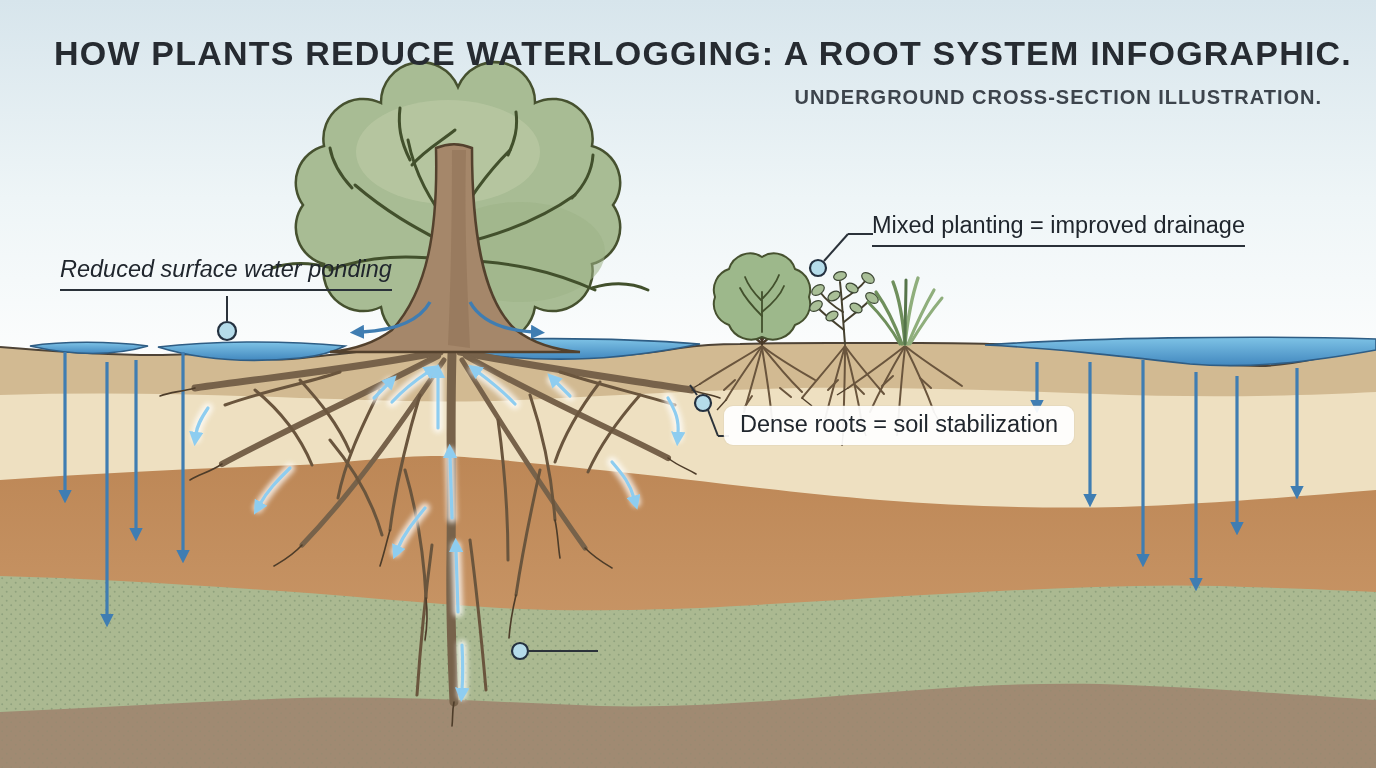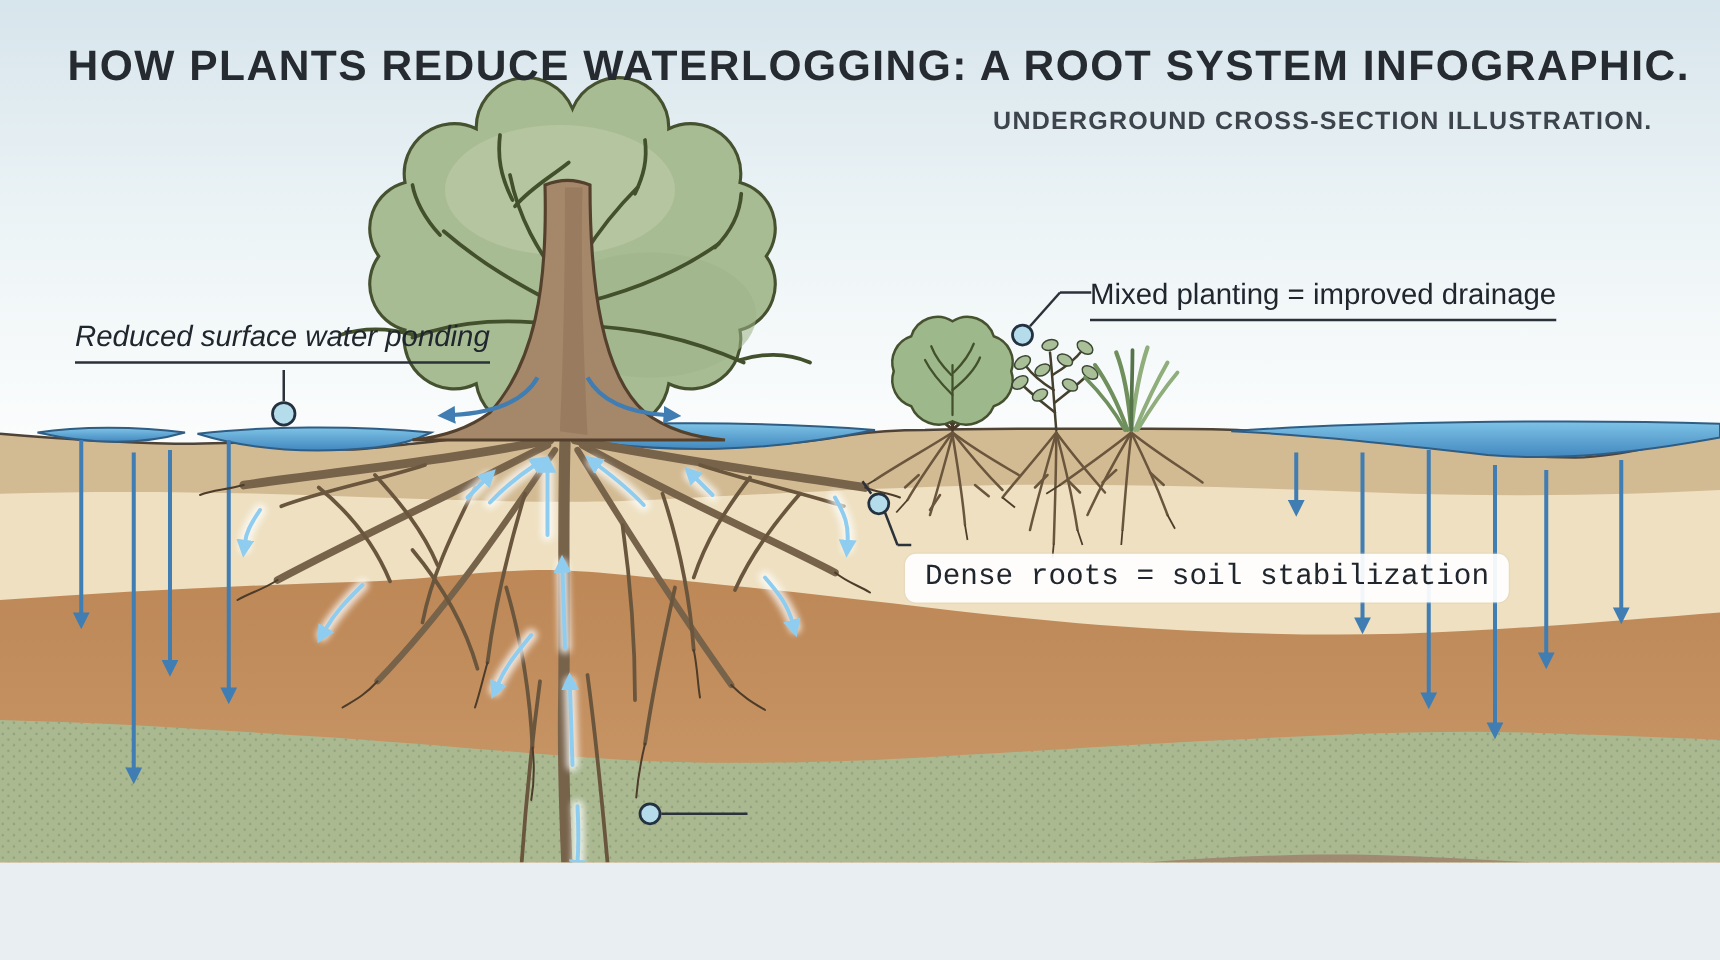--- a/index.html
+++ b/index.html
@@ -1,17 +1,17 @@
 <!DOCTYPE html>
 <html><head>
 <meta charset="utf-8">
 <style>
   html,body{margin:0;padding:0;background:#e8eef1;}
   .canvas{
-    position:relative;width:1376px;height:690px;overflow:hidden;
+    position:relative;width:1376px;height:768px;overflow:hidden;
     font-family:"Liberation Sans", sans-serif;
     background:#ffffff;
   }
   .scene{position:absolute;left:0;top:0;z-index:1;}
   .txt{position:absolute;z-index:5;color:#20262d;}
   .title{
     left:54px;top:34px;font-size:34px;font-weight:700;letter-spacing:1.2px;
     color:#262b31;white-space:nowrap;
   }
   .subtitle{
@@ -20,22 +20,22 @@
   }
   .callout{
     font-size:23.5px;font-weight:500;white-space:nowrap;line-height:1.15;
   }
   .underlined{border-bottom:2px solid #2a3139;padding-bottom:6px;}
   .boxed{
     background:rgba(255,255,255,0.93);border-radius:9px;
     padding:5px 16px 7px 16px;box-shadow:0 0 0 1px rgba(210,200,180,0.25);
   }
   .cl-surface{left:60px;top:256px;font-style:italic;}
-  .cl-mixed{left:872px;top:222px;}
-  .cl-dense{left:724px;top:443px;font-family:Liberation Mono, monospace;}
+  .cl-mixed{left:872px;top:212px;}
+  .cl-dense{left:724px;top:406px;}
   .cl-deep{left:597px;top:629px;}
 </style>
 </head>
 <body>
 
 <div class="canvas">
 
   <svg class="scene" width="1376" height="768" viewBox="0 0 1376 768">
     <defs>
       <linearGradient id="skyGrad" x1="0" y1="0" x2="0" y2="1">

